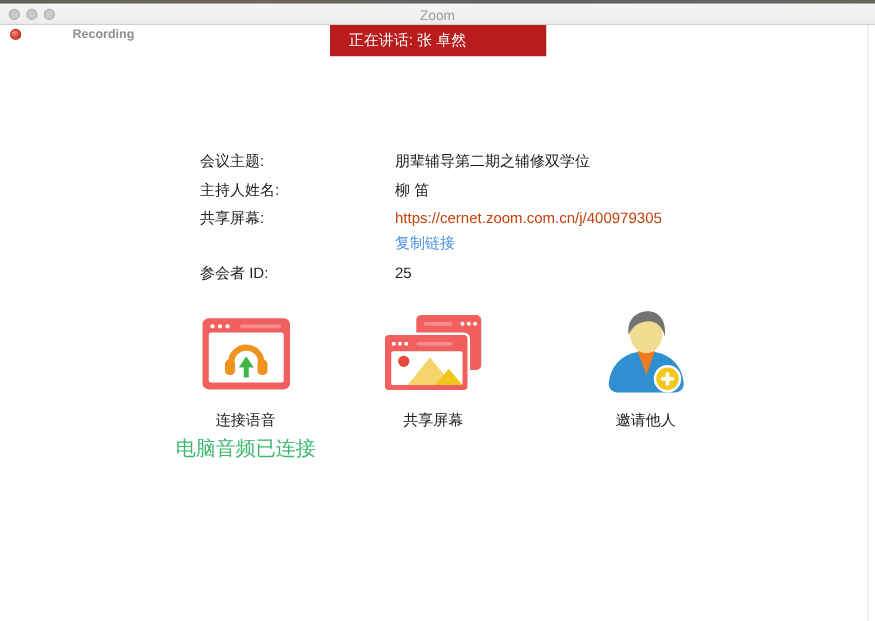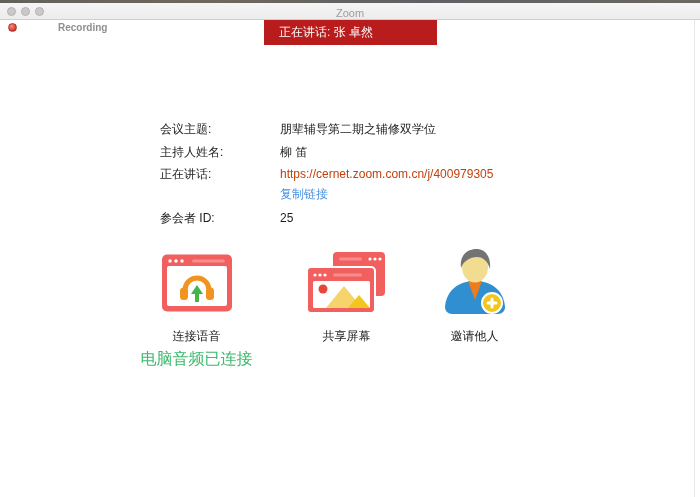--- a/index.html
+++ b/index.html
@@ -31,35 +31,35 @@
 
   
   .speaking-banner { position:absolute; left:264px; top:20px; width:173px; height:25px;
     background:#b91c1c; color:#fff; font-size:12px; line-height:25px; padding-left:15px; }
 
   
   .right-border-line { position:absolute; left:694px; top:20px; width:1px; height:477px; background:#e7e7e7; }
 
   
   .meeting-info { position:absolute; left:160px; top:121px; font-size:12px; color:#1c1c1c; }
-  .info-row { display:flex; line-height:16px; }
+  .info-row { display:flex; line-height:16px;gap:36px; }
   .info-label { width:120px; flex:0 0 120px; }
   .row-topic { margin-bottom:7px; }
   .row-host { margin-bottom:6px; }
   .row-invite { margin-bottom:4px; }
   .row-copy { margin-bottom:6px; }
   .invite-url { color:#c2410c; }
   .copy-link { color:#4a90e2; cursor:pointer; }
   .row-participant { margin-top:8px; }
 
   
   .action-btn { position:absolute; top:246px; width:121px; text-align:center; cursor:pointer; }
   .action-audio { left:136px; }
   .action-share { left:286px; }
-  .action-invite { left:414px; }
+  .action-invite { left:456px; }
   .icon-box { height:74px; display:flex; align-items:center; justify-content:center; }
   .action-label { margin-top:8px; font-size:12px; font-weight:500; color:#222; }
   .action-status { margin-top:4px; font-size:16px; color:#3db86e; }
 </style>
 </head>
 <body>
 
 <div class="screen">
 
   <div class="desktop-edge"></div>
@@ -85,21 +85,21 @@
   <div class="meeting-info">
     <div class="info-row row-topic">
       <div class="info-label">会议主题:</div>
       <div class="info-value">朋辈辅导第二期之辅修双学位</div>
     </div>
     <div class="info-row row-host">
       <div class="info-label">主持人姓名:</div>
       <div class="info-value">柳 笛</div>
     </div>
     <div class="info-row row-invite">
-      <div class="info-label">正在讲话:</div>
+      <div class="info-label">共享屏幕:</div>
       <div class="info-value invite-url">https://cernet.zoom.com.cn/j/400979305</div>
     </div>
     <div class="info-row row-copy">
       <div class="info-label"></div>
       <div class="info-value copy-link">复制链接</div>
     </div>
     <div class="info-row row-participant">
       <div class="info-label">参会者 ID:</div>
       <div class="info-value">25</div>
     </div>

